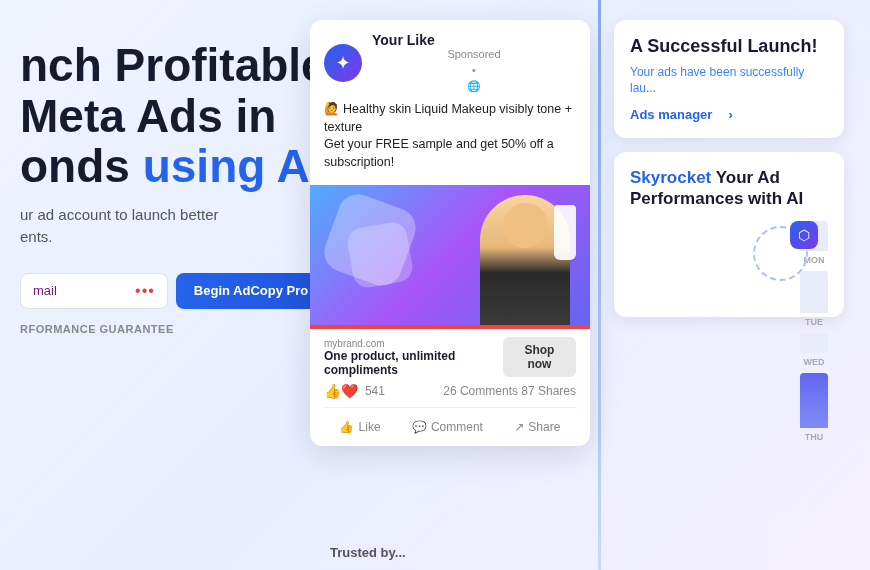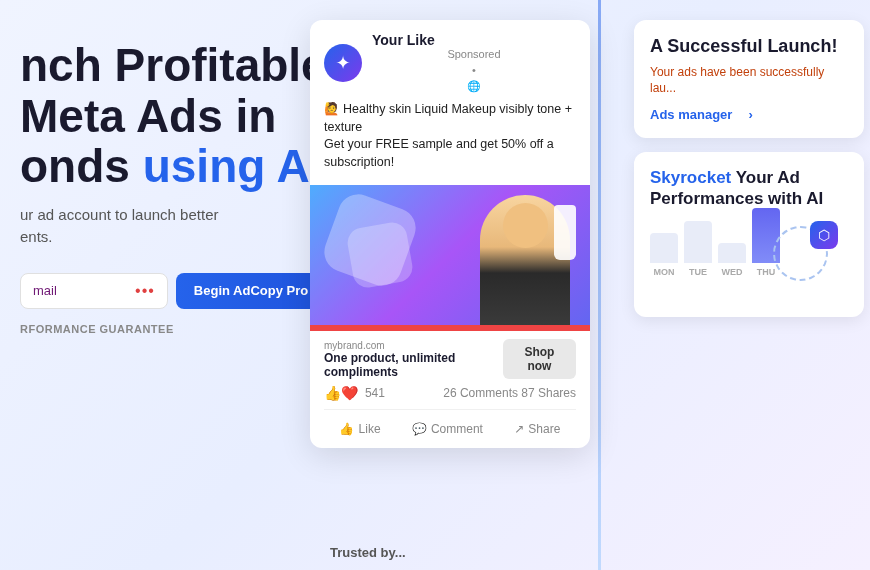--- a/index.html
+++ b/index.html
@@ -233,21 +233,21 @@
       top: 20px;
       width: 22px;
       height: 55px;
       background: white;
       border-radius: 4px 4px 6px 6px;
       opacity: 0.9;
     }
 
     .ad-card-bottom {
       padding: 8px 14px;
-      border-top: 6px solid #ef4444;
+      border-top: 4px solid #ef4444;
     }
 
     .ad-url-row {
       display: flex;
       align-items: center;
       justify-content: space-between;
       margin-bottom: 6px;
     }
 
     .ad-url-info {}
@@ -312,21 +312,21 @@
       font-size: 12px;
       color: #888;
       cursor: pointer;
       padding: 4px 8px;
       border-radius: 4px;
     }
 
     
     .right-cards {
       position: absolute;
-      right: 6px;
+      right: 26px;
       top: 20px;
       width: 230px;
       display: flex;
       flex-direction: column;
       gap: 14px;
       justify-content: space-between;
     }
 
     .success-card {
       background: white;
@@ -338,21 +338,21 @@
     .success-title {
       font-size: 18px;
       font-weight: 800;
       color: #1a1a2e;
       line-height: 1.2;
       margin-bottom: 6px;
     }
 
     .success-desc {
       font-size: 12px;
-      color: #c2410c;
+      color: #3b82f6;
       line-height: 1.4;
       margin-bottom: 10px;
     }
 
     .ads-manager-link {
       color: #2563eb;
       font-size: 13px;
       font-weight: 600;
       cursor: pointer;
       display: flex;
@@ -385,20 +385,21 @@
       position: relative;
       height: 80px;
     }
 
     .chart-bars {
       display: flex;
       align-items: flex-end;
       gap: 6px;
       height: 60px;
       padding-bottom: 4px;
+      flex-direction: column;
     }
 
     .chart-bar-group {
       display: flex;
       flex-direction: column;
       align-items: center;
       gap: 4px;
     }
 
     .chart-bar {

